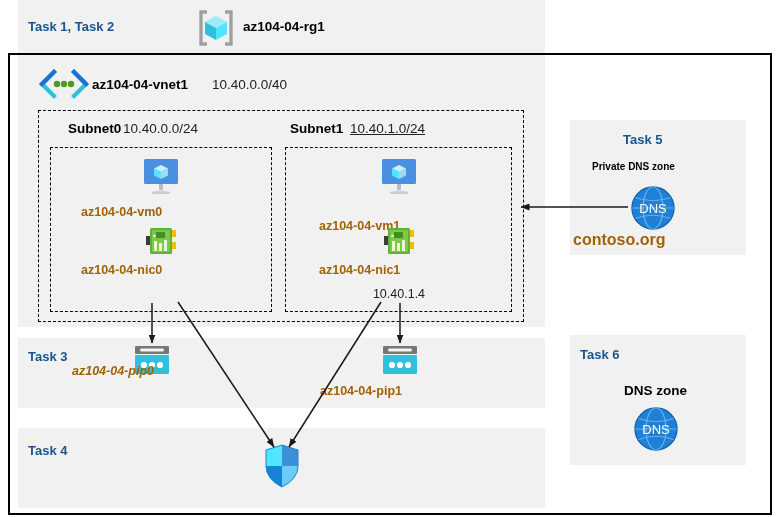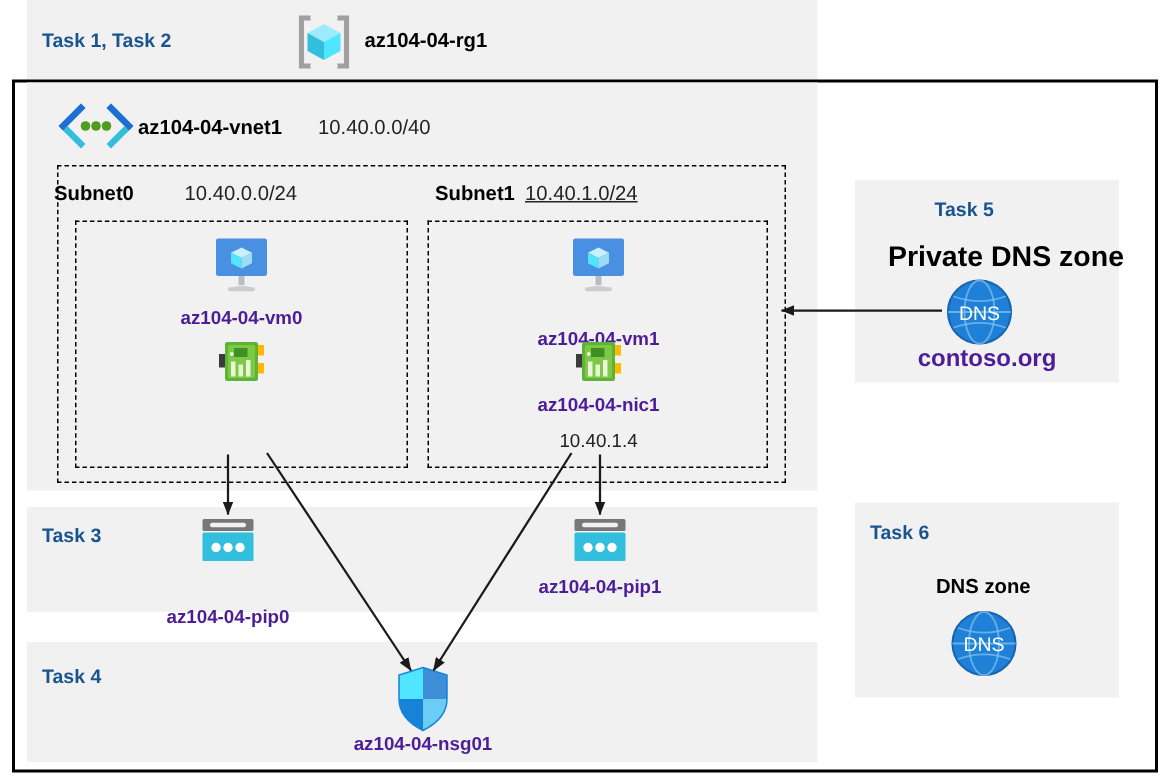--- a/index.html
+++ b/index.html
@@ -47,24 +47,24 @@
   }
   .reg-title {
     position: absolute;
     color: #222222;
     font-weight: normal;
     font-size: 13.5px;
     white-space: nowrap;
   }
   .node-label {
     position: absolute;
-    text-align: center;
+    text-align: left;
     font-weight: bold;
     font-size: 12.5px;
-    color: #4c1d95;
+    color: #a16207;
     white-space: nowrap;
   }
   .node-sub {
     position: absolute;
     text-align: center;
     font-weight: normal;
     font-size: 12.5px;
     color: #222222;
     white-space: nowrap;
   }
@@ -120,21 +120,21 @@
       <circle cx="26" cy="14" r="3.2" fill="#4f9c20"></circle>
       <circle cx="33" cy="14" r="3.2" fill="#4f9c20"></circle>
     </svg>
   </div>
 
   <div class="bold-title" style="left:92px; top:77px;">az104-04-vnet1</div>
   <div class="reg-title" style="left:212px; top:77px;">10.40.0.0/40</div>
 
   <div class="dashed-box" style="left:38px; top:110px; width:486px; height:212px;"></div>
 
-  <div class="bold-title" style="left:36px; top:121px;text-align:center;">Subnet0</div>
+  <div class="bold-title" style="left:68px; top:121px;text-align:center;">Subnet0</div>
   <div class="reg-title" style="left:123px; top:121px;">10.40.0.0/24</div>
 
   <div class="dashed-box" style="left:50px; top:147px; width:222px; height:165px;"></div>
 
   <div class="icon-wrap" style="left:139px; top:157px; width:44px; height:40px;">
     <svg width="44" height="40" viewBox="0 0 44 40">
       <rect x="5" y="2" width="34" height="25" rx="1.5" fill="#4a90e2"></rect>
       <path d="M22 8 L29 11.5 L22 15 L15 11.5 Z" fill="#c8f0ff"></path>
       <path d="M15 11.5 L22 15 L22 22 L15 18.5 Z" fill="#50e6ff"></path>
       <path d="M29 11.5 L29 18.5 L22 22 L22 15 Z" fill="#9cdcf5"></path>
@@ -152,20 +152,21 @@
       <rect x="26" y="16" width="5" height="7" fill="#ffb900"></rect>
       <rect x="5" y="2" width="22" height="26" rx="1.5" fill="#5cb338"></rect>
       <rect x="7" y="4" width="18" height="22" rx="1" fill="#7dc845"></rect>
       <rect x="11" y="6" width="9" height="6" fill="#3f8f22"></rect>
       <rect x="9" y="15" width="3" height="10" fill="#e9f7d8"></rect>
       <rect x="14" y="17" width="3" height="8" fill="#e9f7d8"></rect>
       <rect x="19" y="14" width="3" height="11" fill="#e9f7d8"></rect>
       <circle cx="9.5" cy="10" r="1.3" fill="#e9f7d8"></circle>
     </svg>
   </div>
+  <div class="node-label" style="left:81px; top:263px; width:160px;">az104-04-nic0</div>
 
   <div class="bold-title" style="left:290px; top:121px;">Subnet1</div>
   <div class="reg-title" style="left:350px; top:121px;text-decoration:underline;">10.40.1.0/24</div>
 
   <div class="dashed-box" style="left:285px; top:147px; width:227px; height:165px;"></div>
 
   <div class="icon-wrap" style="left:377px; top:157px; width:44px; height:40px;">
     <svg width="44" height="40" viewBox="0 0 44 40">
       <rect x="5" y="2" width="34" height="25" rx="1.5" fill="#4a90e2"></rect>
       <path d="M22 8 L29 11.5 L22 15 L15 11.5 Z" fill="#c8f0ff"></path>
@@ -202,21 +203,21 @@
   <div class="icon-wrap" style="left:133px; top:345px; width:38px; height:33px;">
     <svg width="38" height="33" viewBox="0 0 38 33">
       <rect x="2" y="1" width="34" height="8" rx="1" fill="#76797b"></rect>
       <rect x="7" y="3.5" width="24" height="3" rx="1.5" fill="#f2f2f2"></rect>
       <rect x="2" y="10" width="34" height="19" rx="1" fill="#32bedd"></rect>
       <circle cx="11" cy="20" r="3.1" fill="#ffffff"></circle>
       <circle cx="19" cy="20" r="3.1" fill="#ffffff"></circle>
       <circle cx="27" cy="20" r="3.1" fill="#ffffff"></circle>
     </svg>
   </div>
-  <div class="node-label" style="left:72px; top:404px; width:160px;">az104-04-pip0</div>
+  <div class="node-label" style="left:72px; top:364px; width:160px;font-style:italic;">az104-04-pip0</div>
 
   <div class="icon-wrap" style="left:381px; top:345px; width:38px; height:33px;">
     <svg width="38" height="33" viewBox="0 0 38 33">
       <rect x="2" y="1" width="34" height="8" rx="1" fill="#76797b"></rect>
       <rect x="7" y="3.5" width="24" height="3" rx="1.5" fill="#f2f2f2"></rect>
       <rect x="2" y="10" width="34" height="19" rx="1" fill="#32bedd"></rect>
       <circle cx="11" cy="20" r="3.1" fill="#ffffff"></circle>
       <circle cx="19" cy="20" r="3.1" fill="#ffffff"></circle>
       <circle cx="27" cy="20" r="3.1" fill="#ffffff"></circle>
     </svg>
@@ -236,27 +237,26 @@
       </defs>
       <g clip-path="url(#shieldclip)">
         <rect x="0" y="0" width="18" height="22" fill="#50e6ff"></rect>
         <rect x="18" y="0" width="18" height="22" fill="#3e8fd8"></rect>
         <rect x="0" y="22" width="18" height="22" fill="#1683d8"></rect>
         <rect x="18" y="22" width="18" height="22" fill="#69cdf5"></rect>
       </g>
       <path d="M18 1 L34 6 L34 22 Q34 35 18 43 Q2 35 2 22 L2 6 Z" fill="none" stroke="#1683d8" stroke-width="1"></path>
     </svg>
   </div>
-  <div class="node-label" style="left:202px; top:489px; width:160px;">az104-04-nsg01</div>
 
   <div class="gray-panel" style="left:570px; top:120px; width:176px; height:135px;"></div>
 
   <div class="task-label" style="left:580px; top:132px;margin-left:43px;">Task 5</div>
 
-  <div class="bold-title" style="left:592px; top:161px; font-size:19px;">Private DNS zone</div>
+  <div class="bold-title" style="left:592px; top:161px; font-size:10px;">Private DNS zone</div>
 
   <div class="icon-wrap" style="left:630px; top:185px; width:46px; height:46px;">
     <svg width="46" height="46" viewBox="0 0 46 46">
       <circle cx="23" cy="23" r="21" fill="#1f80d8"></circle>
       <circle cx="23" cy="23" r="21" fill="none" stroke="#1565b0" stroke-width="1.4"></circle>
       <ellipse cx="23" cy="23" rx="10" ry="21" fill="none" stroke="#7fc0ef" stroke-width="1.2" opacity="0.75"></ellipse>
       <line x1="2" y1="23" x2="44" y2="23" stroke="#7fc0ef" stroke-width="1.2" opacity="0.75"></line>
       <path d="M5.5 12.5 Q23 19 40.5 12.5" fill="none" stroke="#7fc0ef" stroke-width="1.2" opacity="0.75"></path>
       <path d="M5.5 33.5 Q23 27 40.5 33.5" fill="none" stroke="#7fc0ef" stroke-width="1.2" opacity="0.75"></path>
       <text x="23" y="28" text-anchor="middle" font-family="Liberation Sans, sans-serif" font-size="13" fill="#ffffff">DNS</text>

